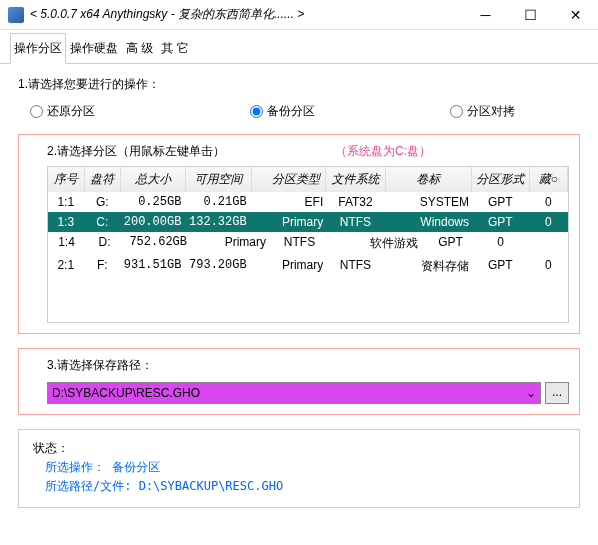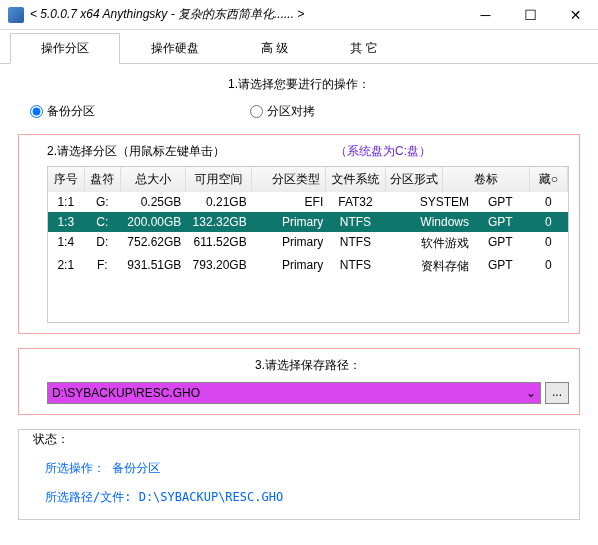--- a/index.html
+++ b/index.html
@@ -3,48 +3,48 @@
 <meta charset="utf-8">
 <style>
 * { box-sizing: border-box; margin: 0; padding: 0; font-family: "Microsoft YaHei", "SimSun", sans-serif; }
 body { background: #fff; font-size: 12px; color: #000; width: 598px; height: 545px; overflow: hidden; }
 .titlebar { height: 30px; display: flex; align-items: center; padding-left: 8px; border-bottom: 1px solid #e0e0e0; }
 .titlebar-icon { width: 16px; height: 16px; background: linear-gradient(135deg, #4a90d9, #2c5aa0); margin-right: 6px; border-radius: 2px; }
 .titlebar-text { flex: 1; font-size: 12px; font-style: italic; }
 .titlebar-btns { display: flex; }
 .titlebar-btn { width: 45px; height: 30px; display: flex; align-items: center; justify-content: center; font-size: 14px; }
 .tabs { display: flex; border-bottom: 1px solid #ccc; padding-left: 10px; margin-top: 2px; }
-.tab { padding: 6px 30px; border: 1px solid transparent; border-bottom: none; position: relative; top: 1px; }
+.tab { padding: 6px 3px; border: 1px solid transparent; border-bottom: none; position: relative; top: 1px; }
 .tab.active { border-color: #ccc; background: #fff; border-bottom: 1px solid #fff; }
 .content { padding: 12px 18px; }
-.section-label { margin-bottom: 8px; text-align: center; }
+.section-label { margin-bottom: 8px; }
 .radio-row { display: flex; padding: 2px 12px 14px 12px; }
 .radio-item { display: flex; align-items: center; gap: 4px; }
 .radio-item:nth-child(1) { flex: 0 0 220px; }
 .radio-item:nth-child(2) { flex: 0 0 200px; }
 .fieldset { border: 1px solid #fca5a5; padding: 8px 10px 10px 28px; margin-bottom: 14px; }
 .fs-legend-row { display: flex; align-items: baseline; margin-bottom: 6px; }
 .fs-legend { }
-.sys-disk { color: #6d28d9; margin-left: 110px; }
+.sys-disk { color: #ec4899; margin-left: 110px; }
 .table { border: 1px solid #ccc; font-family: "SimSun", monospace; font-size: 12px; }
 .thead { display: flex; background: linear-gradient(#f8f8f8, #ececec); }
-.th { padding: 4px 2px; text-align: center; border-right: 1px solid #ddd; }
+.th { padding: 4px 2px; text-align: center; border-right: 1px solid #ddd; font-style: italic; }
 .tbody { min-height: 130px; background: #fff; }
 .tr { display: flex; }
 .tr.selected { background: #0f766e; color: #fff; }
 .td { padding: 3px 2px; text-align: center; border-right: 1px solid transparent; white-space: nowrap; overflow: hidden; }
 .td.left { text-align: right; padding-left: 4px; }
-.td.right { text-align: right; padding-right: 4px; }
+.td.right { text-align: right; padding-right: 4px; font-family: Liberation Mono, monospace; }
 .c0 { width: 38px; } .c1 { width: 38px; } .c2 { width: 68px; } .c3 { width: 68px; }
 .c4 { width: 62px; margin-left: 15px; } .c5 { width: 62px; } .c6 { width: 90px; } .c7 { width: 60px; } .c8 { width: 40px; }
 .path-row { display: flex; gap: 4px; align-items: center; }
 .path-select { flex: 1; height: 22px; border: 1px solid #888; padding: 0 4px; font-family: "SimSun", monospace; font-size: 12px; background: #d946ef; display: flex; align-items: center; justify-content: space-between; }
 .browse-btn { width: 24px; height: 22px; border: 1px solid #888; background: #e8e8e8; text-align: center; line-height: 18px; }
-.status-box { border: 1px solid #ccc; padding: 1px 14px; margin-bottom: 10px; }
-.status-line { color: #0066ff; font-family: "SimSun", monospace; margin: 12px 0; padding-left: 12px; }
+.status-box { border: 1px solid #ccc; padding: 10px 14px; margin-bottom: 10px; }
+.status-line { color: #0066ff; font-family: "SimSun", monospace; margin: 2px 0; padding-left: 12px; }
 input[type=radio] { width: 13px; height: 13px; }
 </style>
 </head>
 <body>
 
 <div class="titlebar">
   <div class="titlebar-icon"></div>
   <div class="titlebar-text">&lt; 5.0.0.7 x64 Anythingsky - 复杂的东西简单化...... &gt;</div>
   <div class="titlebar-btns">
     <div class="titlebar-btn">─</div>
@@ -57,20 +57,24 @@
   <div class="tab active">操作分区</div>
   <div class="tab">操作硬盘</div>
   <div class="tab">高  级</div>
   <div class="tab">其  它</div>
 </div>
 
 <div class="content">
   <div class="section-label">1.请选择您要进行的操作：</div>
   <div class="radio-row">
     <label class="radio-item">
+        <input type="radio" name="op" style="">
+        <span>还原分区</span>
+      </label>
+    <label class="radio-item">
         <input type="radio" name="op" checked="" style="">
         <span>备份分区</span>
       </label>
     <label class="radio-item">
         <input type="radio" name="op" style="">
         <span>分区对拷</span>
       </label>
   </div>
 
   <div class="fieldset">
@@ -79,22 +83,22 @@
       <span class="sys-disk">（系统盘为C:盘）</span>
     </div>
     <div class="table">
       <div class="thead" id="thead">
           <div class="th c0">序号</div>
           <div class="th c1">盘符</div>
           <div class="th c2">总大小</div>
           <div class="th c3">可用空间</div>
           <div class="th c4">分区类型</div>
           <div class="th c5">文件系统</div>
+          <div class="th c6">卷标</div>
           <div class="th c7">分区形式</div>
-          <div class="th c6">卷标</div>
           <div class="th c8">藏○</div>
         </div>
       <div class="tbody" id="tbody">
           <div class="tr">
             <div class="td c0">1:1</div>
             <div class="td c1">G:</div>
             <div class="td c2 right">0.25GB</div>
             <div class="td c3 right">0.21GB</div>
             <div class="td c4 left">EFI</div>
             <div class="td c5">FAT32</div>
@@ -110,21 +114,20 @@
             <div class="td c4 left">Primary</div>
             <div class="td c5">NTFS</div>
             <div class="td c6 left">Windows</div>
             <div class="td c7">GPT</div>
             <div class="td c8">0</div>
           </div>
           <div class="tr">
             <div class="td c0">1:4</div>
             <div class="td c1">D:</div>
             <div class="td c2 right">752.62GB</div>
-            <div class="td c3 right">611.52GB</div>
             <div class="td c4 left">Primary</div>
             <div class="td c5">NTFS</div>
             <div class="td c6 left">软件游戏</div>
             <div class="td c7">GPT</div>
             <div class="td c8">0</div>
           </div>
           <div class="tr">
             <div class="td c0">2:1</div>
             <div class="td c1">F:</div>
             <div class="td c2 right">931.51GB</div>

